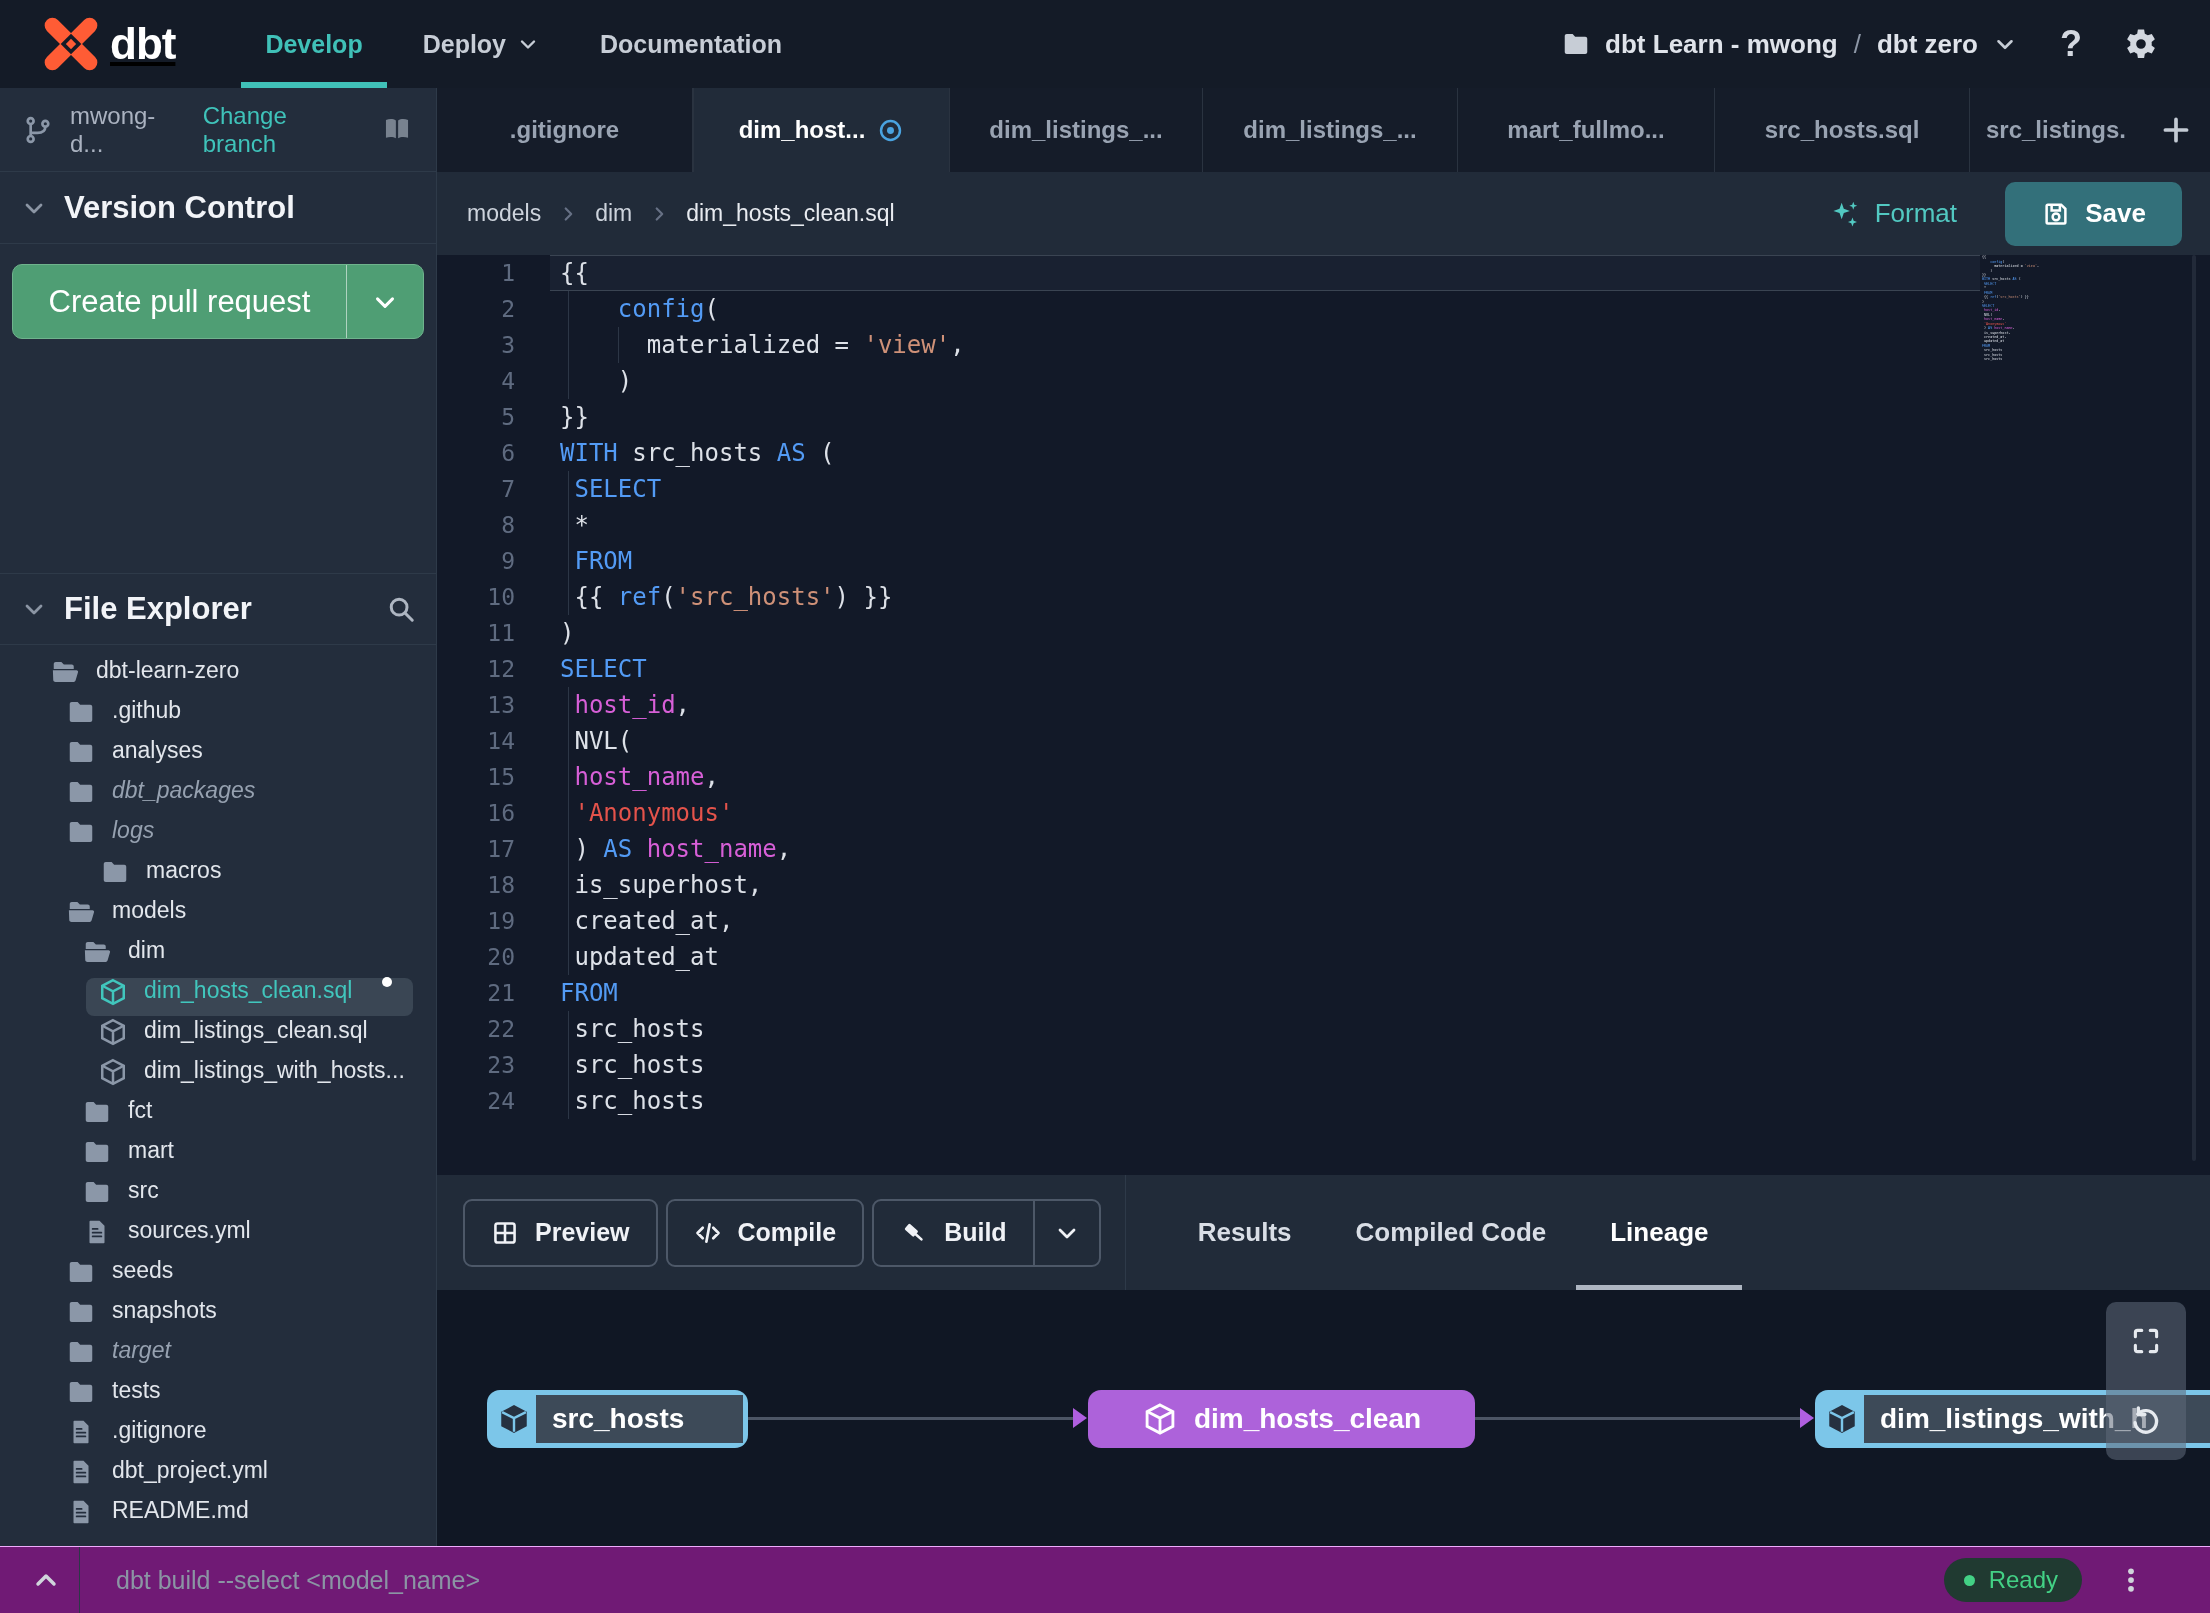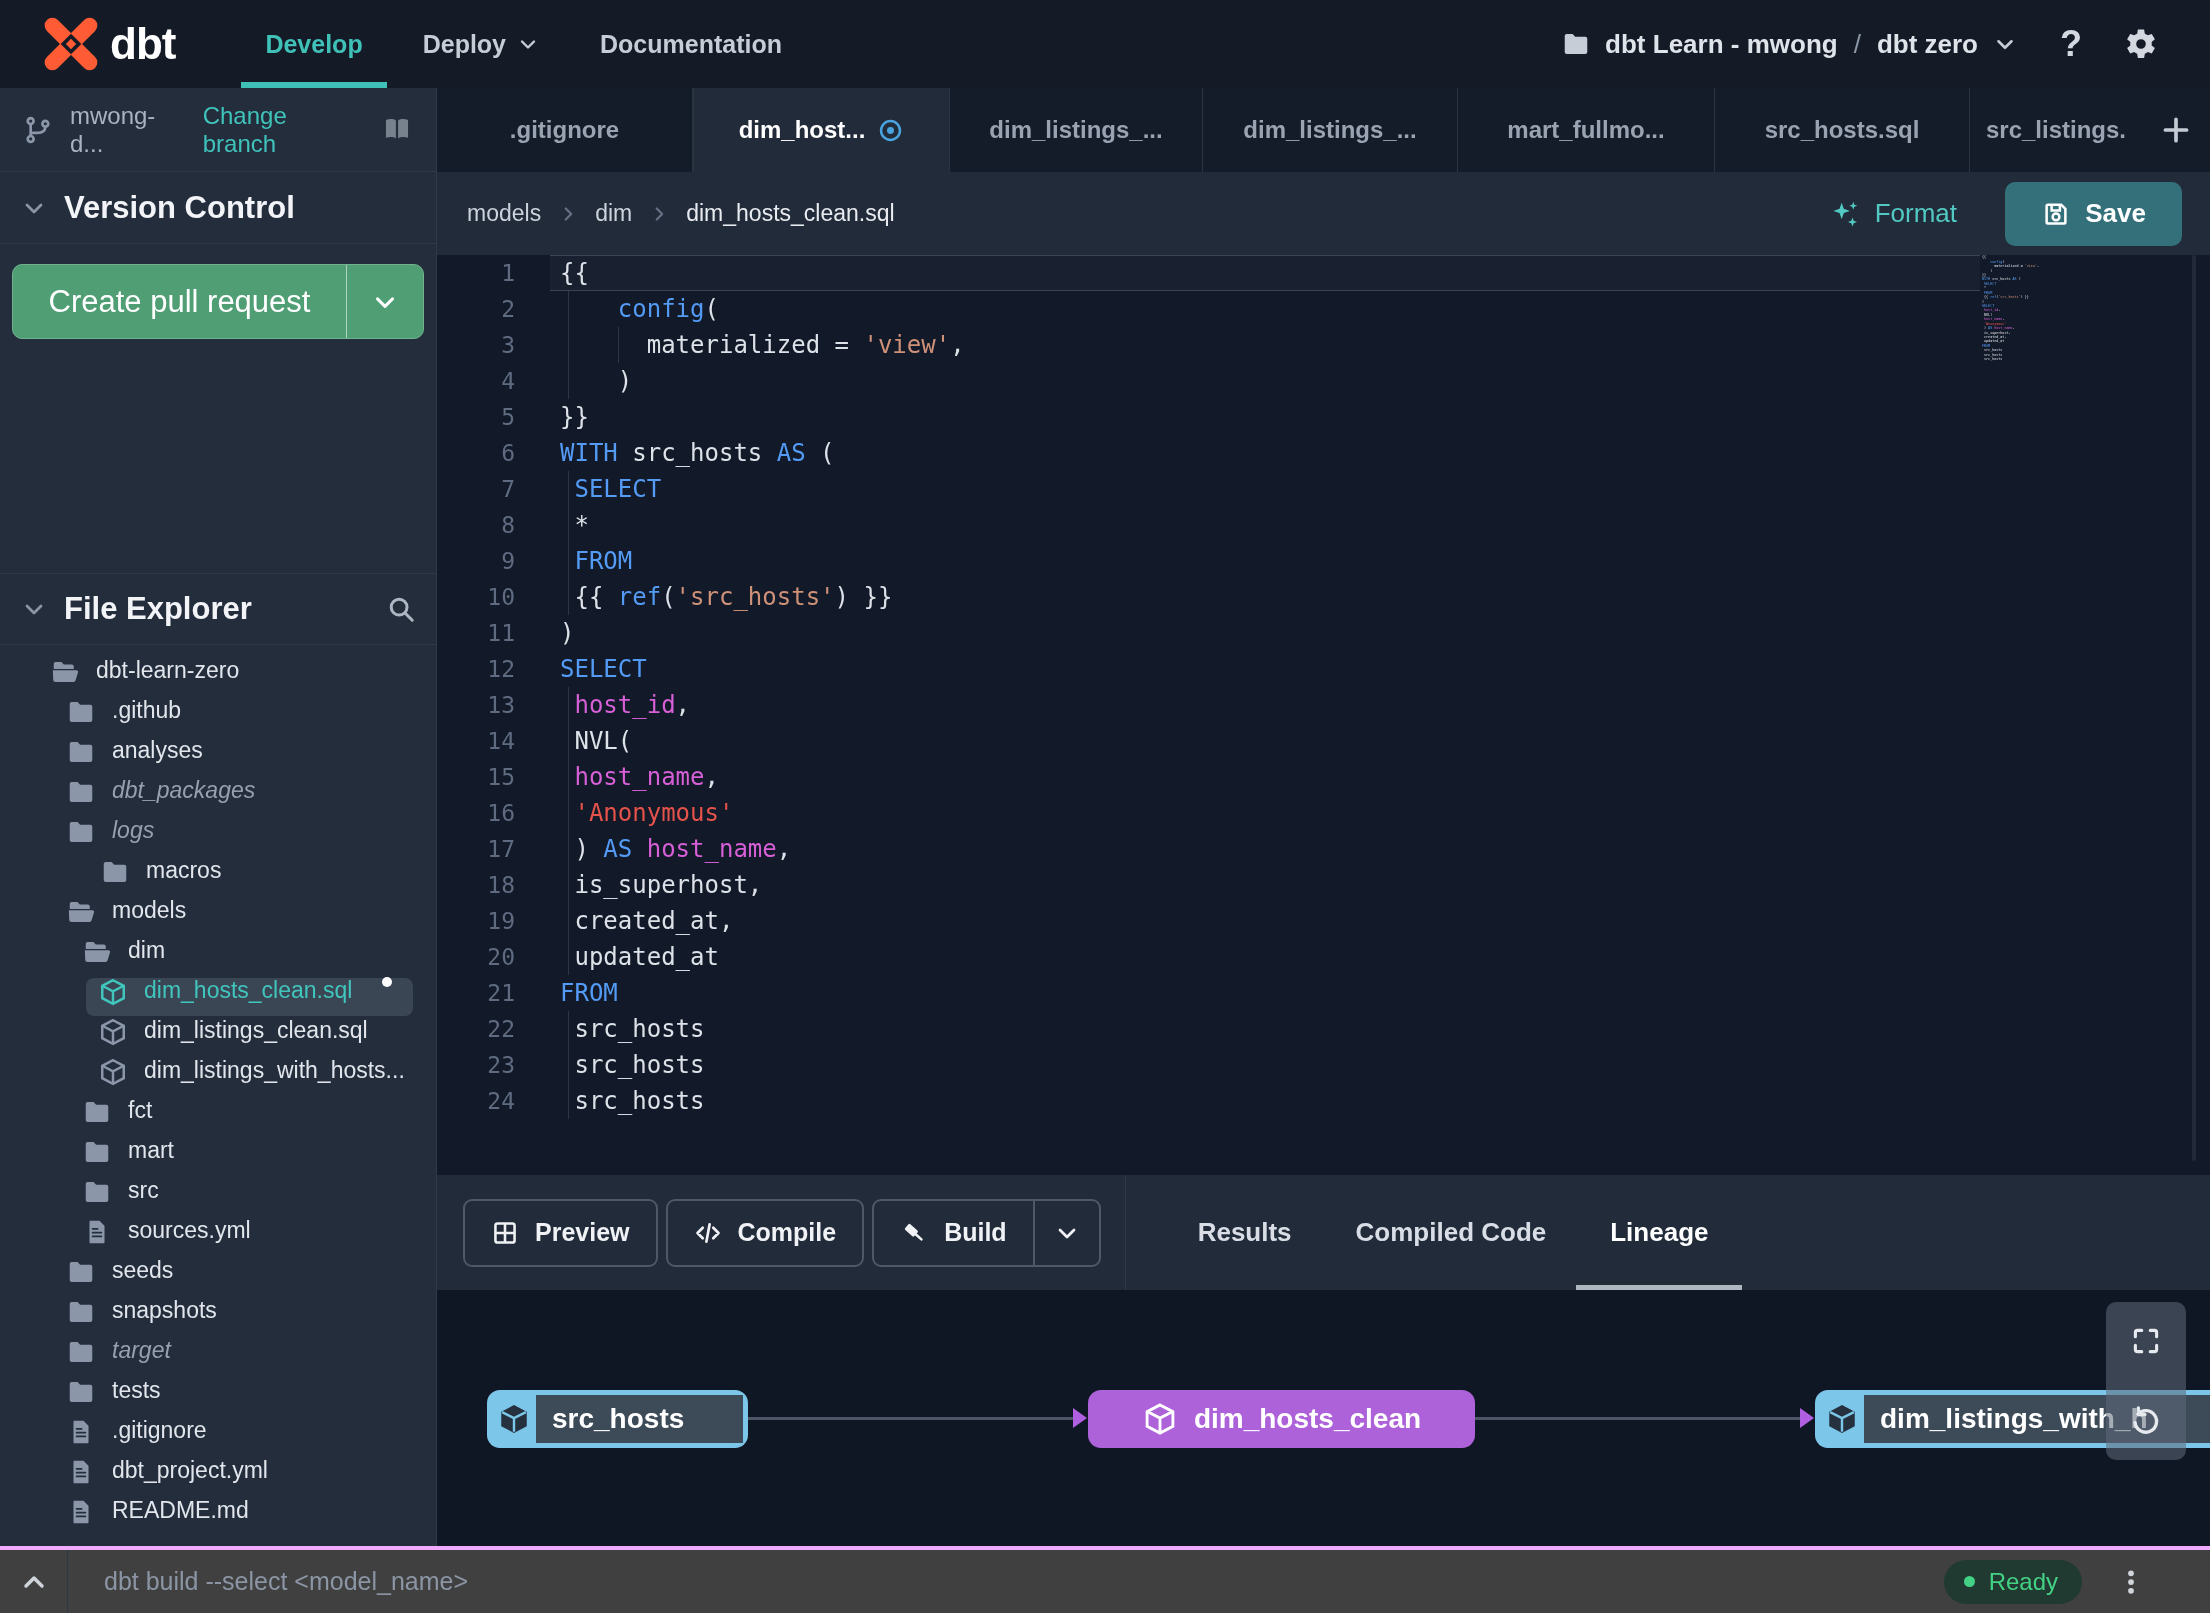--- a/index.html
+++ b/index.html
@@ -3,21 +3,21 @@
 <meta charset="utf-8">
 <style>
   * { margin:0; padding:0; box-sizing:border-box; }
   html,body { width:2210px; height:1613px; overflow:hidden; background:#121928;
     font-family:"Liberation Sans", sans-serif; -webkit-font-smoothing:antialiased; }
   svg { display:block; }
 
   
   .navbar { position:absolute; left:0; top:0; width:2210px; height:88px; background:#141b27;
     display:flex; align-items:center; }
-  .brand { display:flex; align-items:center; margin-left:40px; gap:8px; }
+  .brand { display:flex; align-items:center; margin-left:40px; gap:8px;text-decoration:underline; }
   .brand-text { color:#fff; font-size:44px; font-weight:bold; letter-spacing:-1px; }
   .nav-items { display:flex; align-items:stretch; height:100%; margin-left:60px; }
   .nav-item { position:relative; display:flex; align-items:center; gap:10px; padding:16px 30px;
     color:#c7cdd6; font-size:25px; font-weight:600; cursor:pointer; }
   .nav-item.active { color:#40c1b8; }
   .nav-item.active::after { content:""; position:absolute; left:6px; right:6px; bottom:0;
     height:6px; background:#40c1b8; }
   .nav-right { margin-left:auto; display:flex; align-items:center; gap:42px; padding-right:52px; }
   .proj-sel { display:flex; align-items:center; gap:14px; color:#dfe3ea; font-size:26px;
     font-weight:600; cursor:pointer; }
@@ -131,22 +131,22 @@
     font-weight:bold; }
   .ledge { position:absolute; top:127px; height:3px; background:#4c5565; }
   .larrow { position:absolute; top:118px; width:0; height:0; border-top:10px solid transparent;
     border-bottom:10px solid transparent; border-left:14px solid #b05fe0; }
   .gtoolbar { position:absolute; left:1669px; top:12px; width:80px; height:158px;
     border-radius:10px; background:rgba(95,106,122,.55); display:flex; flex-direction:column;
     align-items:center; justify-content:space-between; padding:22px 0; color:#e6eaef; }
   .gtool { cursor:pointer; }
 
   
-  .statusbar { position:absolute; left:0; top:1546px; width:2210px; height:67px; background:#404040;
-    border-top:4px solid #f0abfc; display:flex; align-items:center; }
+  .statusbar { position:absolute; left:0; top:1546px; width:2210px; height:67px; background:#701a75;
+    border-top:1px solid #f0abfc; display:flex; align-items:center;padding-left:12px; }
   .sb-chev { width:68px; height:100%; display:flex; align-items:center; justify-content:center;
     color:#d0d5dc; border-right:1px solid #2c3847; cursor:pointer; }
   .sb-cmd { margin-left:36px; color:#8b95a4; font-size:25px; }
   .sb-right { margin-left:auto; display:flex; align-items:center; gap:34px; padding-right:64px; }
   .ready-pill { height:44px; border-radius:22px; background:#203a31; display:flex;
     align-items:center; gap:14px; padding:0 24px 0 20px; }
   .ready-dot { width:11px; height:11px; border-radius:50%; background:#43d185; }
   .ready-label { color:#43d185; font-size:24px; }
   .kebab { color:#d0d5db; cursor:pointer; }
 </style>

